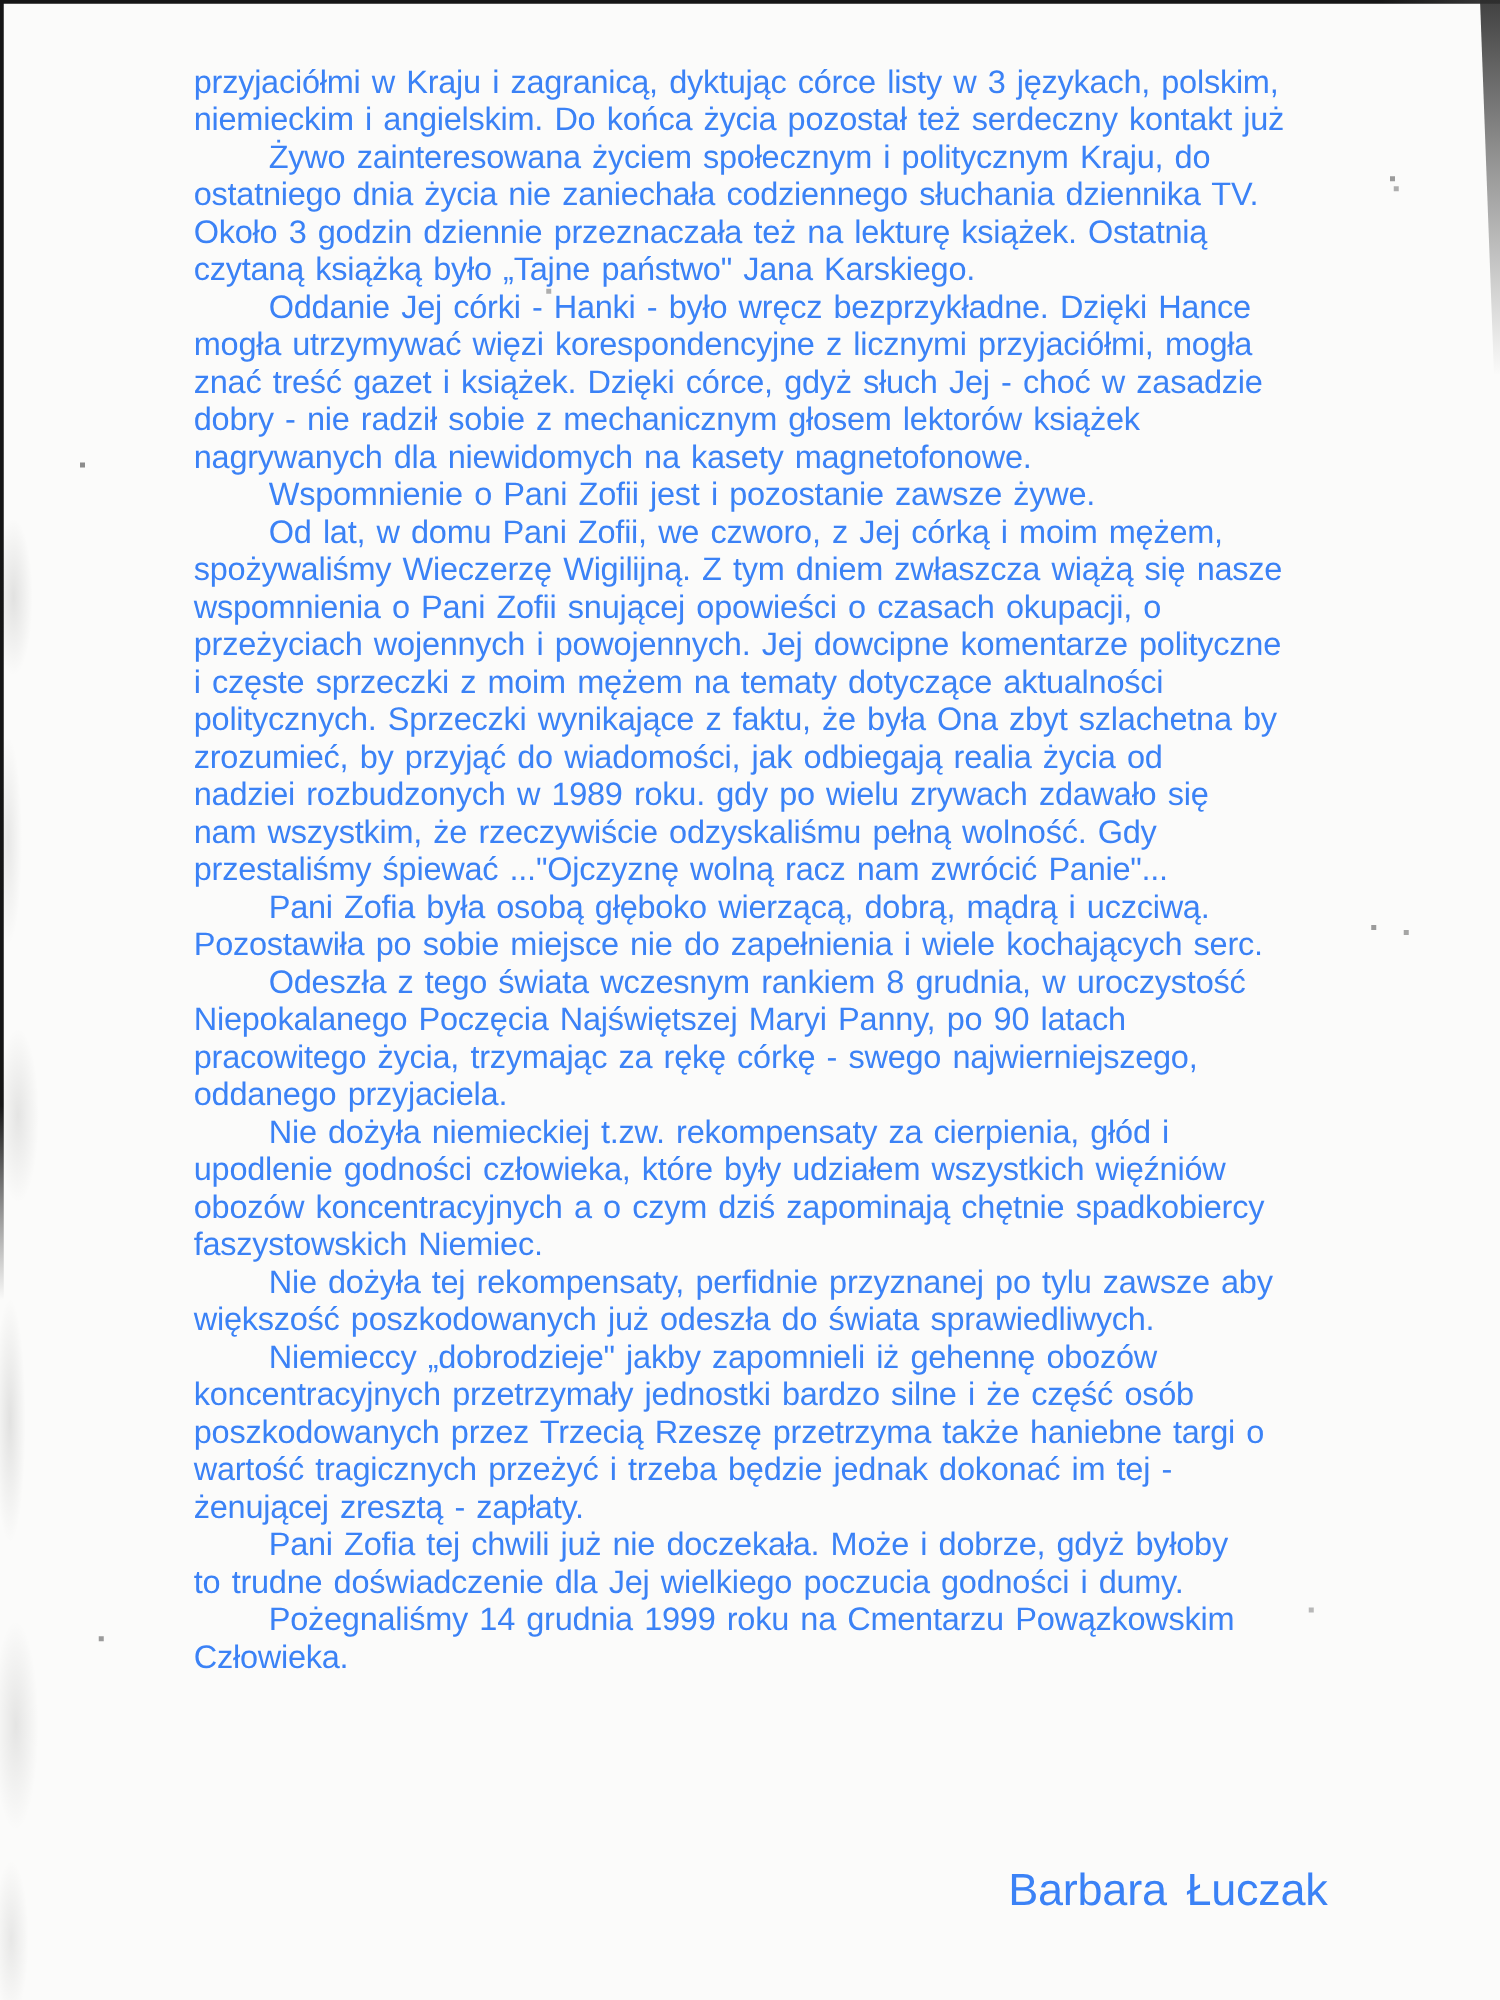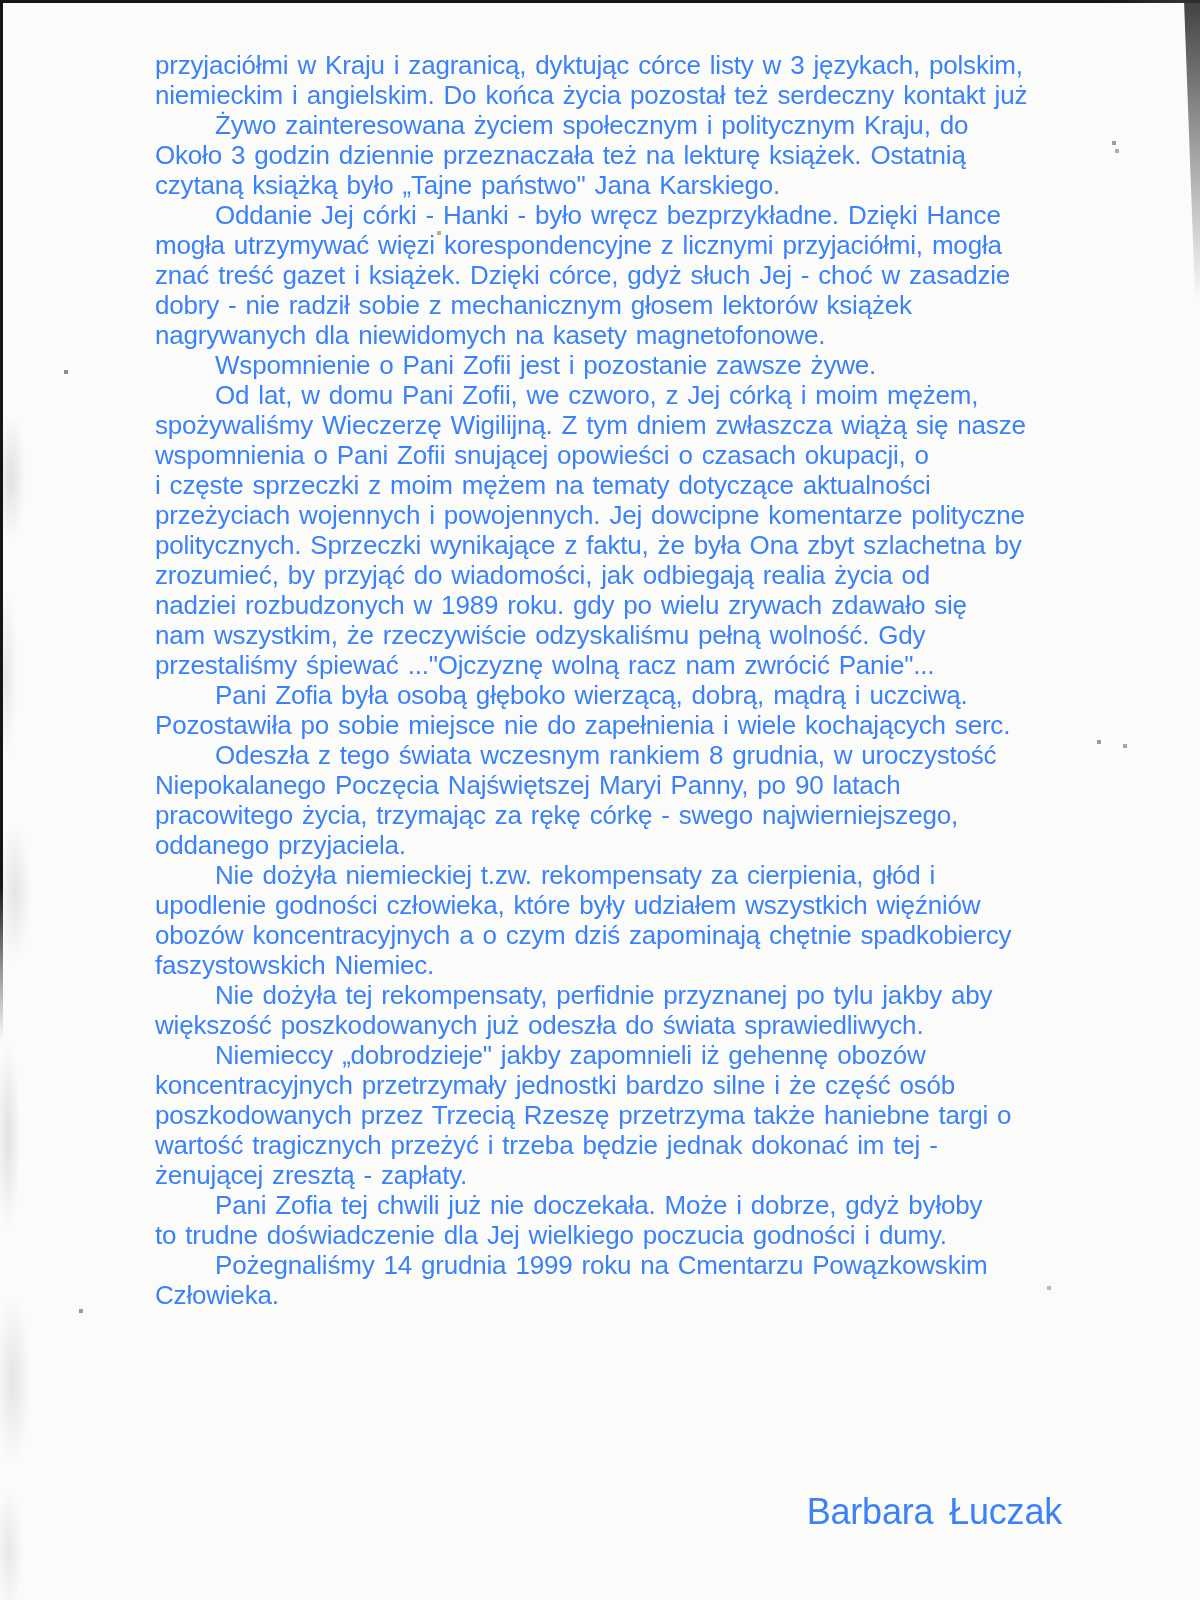--- a/index.html
+++ b/index.html
@@ -101,49 +101,50 @@
   <div class="border-top"></div>
   <div class="border-left"></div>
   <div class="shadow-right"></div>
   <div class="mottle-left"></div>
   <div class="specks"></div>
 
   <div class="content">
       <div class="line"><span>przyjaciółmi w Kraju i zagranicą, dyktując córce listy w 3 językach, polskim,</span></div>
       <div class="line"><span>niemieckim i angielskim. Do końca życia pozostał też serdeczny kontakt już</span></div>
       <div class="line indent"><span>Żywo zainteresowana życiem społecznym i politycznym Kraju, do</span></div>
+      <div class="line"><span>ostatniego dnia życia nie zaniechała codziennego słuchania dziennika TV.</span></div>
       <div class="line"><span>Około 3 godzin dziennie przeznaczała też na lekturę książek. Ostatnią</span></div>
       <div class="line"><span>czytaną książką było „Tajne państwo" Jana Karskiego.</span></div>
       <div class="line indent"><span>Oddanie Jej córki - Hanki - było wręcz bezprzykładne. Dzięki Hance</span></div>
       <div class="line"><span>mogła utrzymywać więzi korespondencyjne z licznymi przyjaciółmi, mogła</span></div>
       <div class="line"><span>znać treść gazet i książek. Dzięki córce, gdyż słuch Jej - choć w zasadzie</span></div>
       <div class="line"><span>dobry - nie radził sobie z mechanicznym głosem lektorów książek</span></div>
       <div class="line"><span>nagrywanych dla niewidomych na kasety magnetofonowe.</span></div>
       <div class="line indent"><span>Wspomnienie o Pani Zofii jest i pozostanie zawsze żywe.</span></div>
       <div class="line indent"><span>Od lat, w domu Pani Zofii, we czworo, z Jej córką i moim mężem,</span></div>
       <div class="line"><span>spożywaliśmy Wieczerzę Wigilijną. Z tym dniem zwłaszcza wiążą się nasze</span></div>
       <div class="line"><span>wspomnienia o Pani Zofii snującej opowieści o czasach okupacji, o</span></div>
+      <div class="line"><span>przeżyciach wojennych i powojennych. Jej dowcipne komentarze polityczne</span></div>
       <div class="line"><span>i częste sprzeczki z moim mężem na tematy dotyczące aktualności</span></div>
-      <div class="line"><span>przeżyciach wojennych i powojennych. Jej dowcipne komentarze polityczne</span></div>
       <div class="line"><span>politycznych. Sprzeczki wynikające z faktu, że była Ona zbyt szlachetna by</span></div>
       <div class="line"><span>zrozumieć, by przyjąć do wiadomości, jak odbiegają realia życia od</span></div>
       <div class="line"><span>nadziei rozbudzonych w 1989 roku. gdy po wielu zrywach zdawało się</span></div>
       <div class="line"><span>nam wszystkim, że rzeczywiście odzyskaliśmu pełną wolność. Gdy</span></div>
       <div class="line"><span>przestaliśmy śpiewać ..."Ojczyznę wolną </span><b>racz nam zwrócić</b><span> Panie"...</span></div>
       <div class="line indent"><span>Pani Zofia była osobą głęboko wierzącą, dobrą, mądrą i uczciwą.</span></div>
       <div class="line"><span>Pozostawiła po sobie miejsce nie do zapełnienia i wiele kochających serc.</span></div>
       <div class="line indent"><span>Odeszła z tego świata wczesnym rankiem 8 grudnia, w uroczystość</span></div>
       <div class="line"><span>Niepokalanego Poczęcia Najświętszej Maryi Panny, po 90 latach</span></div>
       <div class="line"><span>pracowitego życia, trzymając za rękę córkę - swego najwierniejszego,</span></div>
       <div class="line"><span>oddanego przyjaciela.</span></div>
       <div class="line indent"><span>Nie dożyła niemieckiej t.zw. rekompensaty za cierpienia, głód i</span></div>
       <div class="line"><span>upodlenie godności człowieka, które były udziałem wszystkich więźniów</span></div>
       <div class="line"><span>obozów koncentracyjnych a o czym dziś zapominają chętnie spadkobiercy</span></div>
       <div class="line"><span>faszystowskich Niemiec.</span></div>
-      <div class="line indent"><span>Nie dożyła tej rekompensaty, </span><b>perfidnie</b><span> przyznanej po </span><b>tylu</b><span> jakby aby</span></div>
+      <div class="line indent"><span>Nie dożyła tej rekompensaty, </span><b>perfidnie</b><span> przyznanej po </span><b>tylu</b><span> zawsze aby</span></div>
       <div class="line"><span>większość poszkodowanych już odeszła do świata sprawiedliwych.</span></div>
       <div class="line indent"><span>Niemieccy „dobrodzieje" jakby zapomnieli iż gehennę obozów</span></div>
       <div class="line"><span>koncentracyjnych przetrzymały jednostki bardzo silne i że część osób</span></div>
       <div class="line"><span>poszkodowanych przez Trzecią Rzeszę przetrzyma także haniebne targi o</span></div>
       <div class="line"><span>wartość tragicznych przeżyć i trzeba będzie jednak dokonać im tej -</span></div>
       <div class="line"><span>żenującej zresztą - zapłaty.</span></div>
       <div class="line indent"><span>Pani Zofia tej chwili już nie doczekała. Może i dobrze, gdyż byłoby</span></div>
       <div class="line"><span>to trudne doświadczenie dla Jej wielkiego poczucia godności i dumy.</span></div>
       <div class="line indent"><span>Pożegnaliśmy 14 grudnia 1999 roku na Cmentarzu Powązkowskim</span></div>
       <div class="line"><span>Człowieka.</span></div>

